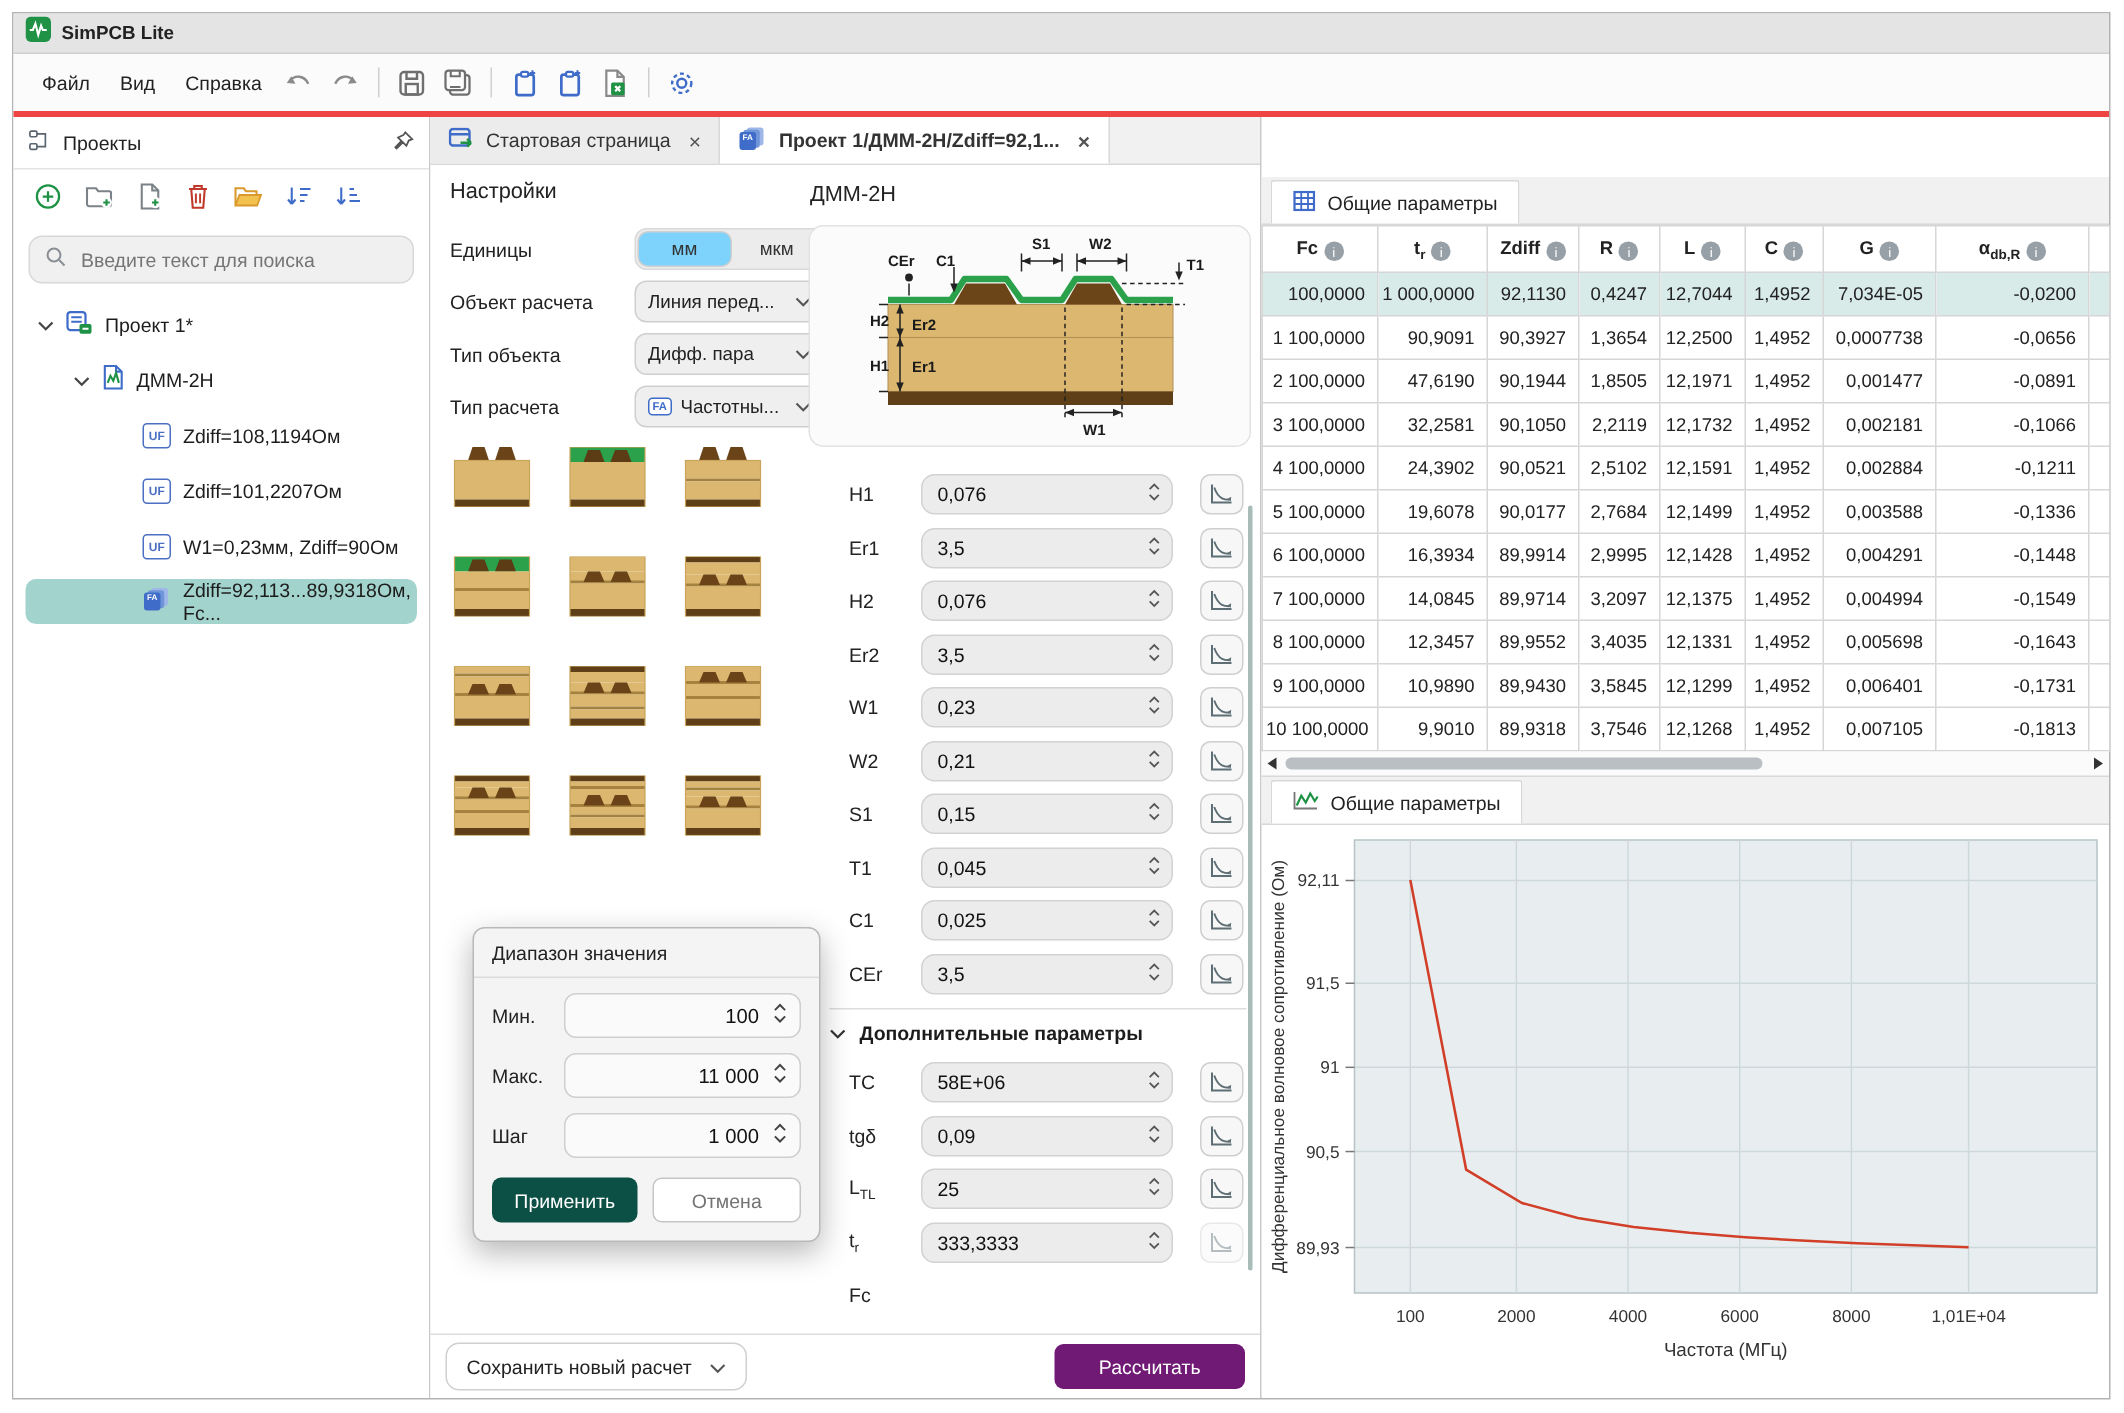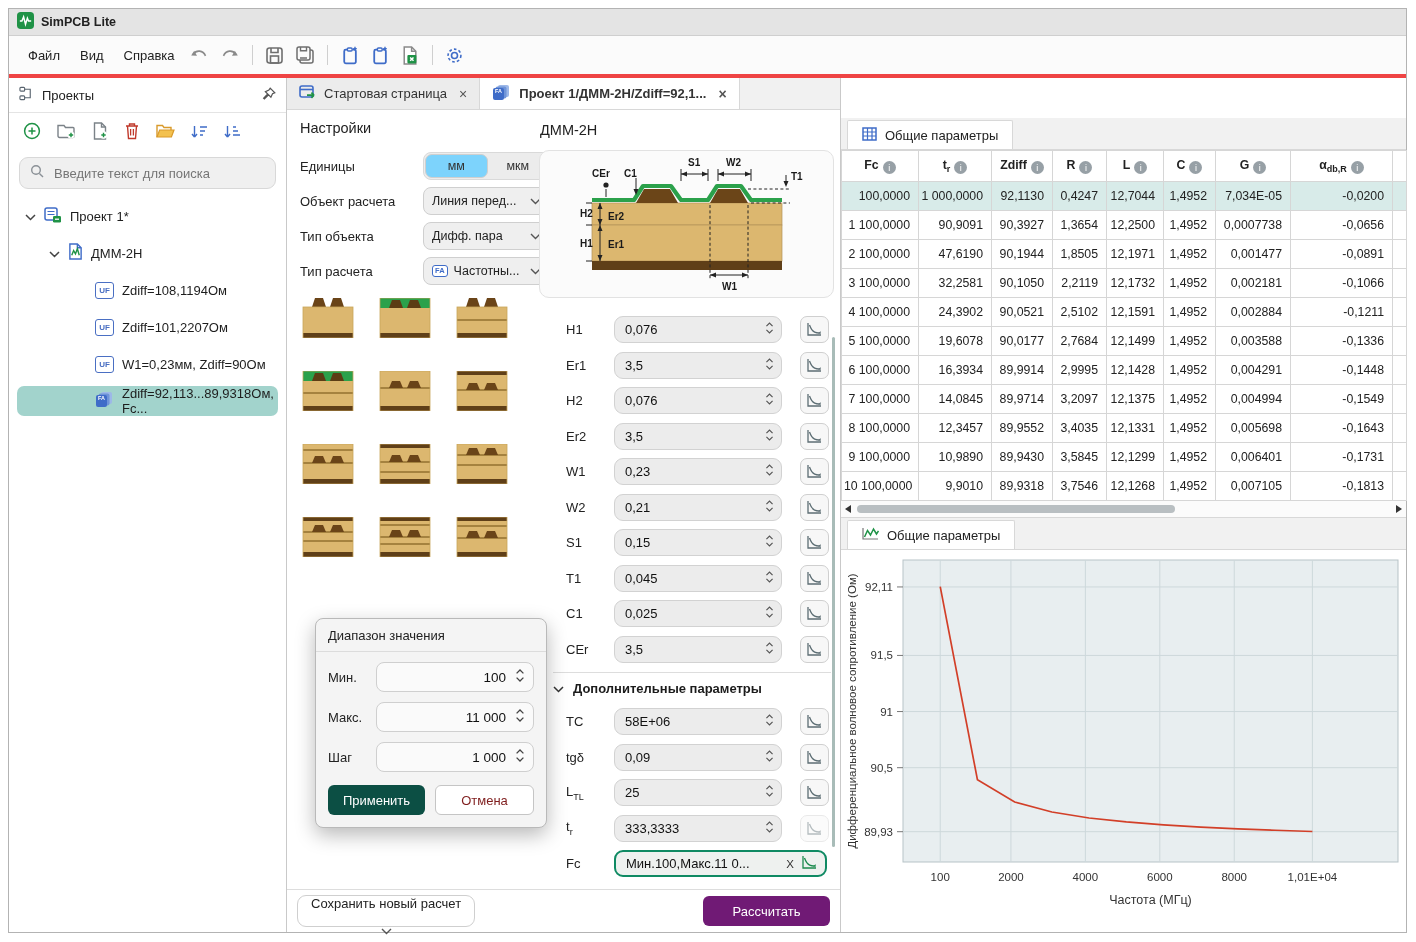--- a/index.html
+++ b/index.html
@@ -60,23 +60,23 @@
   .divider{position:absolute;left:266px;top:562px;width:278px;border-top:1px solid #dddddd;}
   .add-head{position:absolute;left:266px;top:571px;display:flex;gap:9px;align-items:center;font-size:13px;font-weight:700;color:#1c1c1c;}
   .vscroll{position:absolute;left:545px;top:227px;width:3px;height:510px;background:#a8bcb8;border-radius:2px;}
   .range-dialog{position:absolute;left:28px;top:508px;width:230px;background:#f4f4f4;border:1px solid #b9b9b9;border-radius:8px;box-shadow:0 7px 20px rgba(0,0,0,.28);z-index:5;}
   .rd-title{height:32px;display:flex;align-items:center;padding:0 12px;font-size:13px;color:#222;border-bottom:1px solid #dcdcdc;}
   .rd-row{display:flex;align-items:center;margin:10px 12px;gap:4px;}
   .rd-row .rd-lbl{width:44px;font-size:13px;color:#222;flex:none;}
   .rd-input{flex:1;height:28px;background:#fafafa;border:1px solid #cfcfcf;border-radius:8px;display:flex;align-items:center;justify-content:flex-end;padding:0 8px;gap:9px;font-size:13.5px;color:#111;}
   .rd-buttons{display:flex;gap:10px;margin:13px 12px 12px;}
   .btn-primary{flex:1;height:30px;background:#0c4f44;border-radius:6px;color:#fff;display:flex;align-items:center;justify-content:center;font-size:13px;}
-  .btn-secondary{flex:1;height:30px;background:#fff;border:1px solid #c5c5c5;border-radius:6px;color:#7f1d1d;display:flex;align-items:center;justify-content:center;font-size:13px;box-sizing:border-box;}
+  .btn-secondary{flex:1;height:30px;background:#fff;border:1px solid #c5c5c5;border-radius:6px;color:#737373;display:flex;align-items:center;justify-content:center;font-size:13px;box-sizing:border-box;}
   .center-bottom{height:42px;border-top:1px solid #dddddd;display:flex;align-items:center;justify-content:space-between;padding:0 10px;flex:none;}
-  .save-btn{height:30px;border:1px solid #cfcfcf;border-radius:9px;background:#fff;display:flex;align-items:center;gap:12px;padding:0 13px;font-size:13px;color:#222;flex-direction:column;}
+  .save-btn{height:30px;border:1px solid #cfcfcf;border-radius:9px;background:#fff;display:flex;align-items:center;gap:12px;padding:0 13px;font-size:13px;color:#222;}
   .calc-btn{width:127px;height:30px;background:#701a75;border-radius:6px;color:#fff;display:flex;align-items:center;justify-content:center;font-size:13px;}
   
   .rightpanel{width:565px;flex:none;border-left:1px solid #c9c9c9;display:flex;flex-direction:column;background:#fff;}
   .rp-spacer{height:40px;flex:none;}
   .rp-tabs{height:31px;background:#f1f1f1;border-bottom:1px solid #d8d8d8;display:flex;align-items:stretch;padding-left:6px;flex:none;}
   .rp-tab{background:#fff;border:1px solid #d8d8d8;border-bottom:none;display:flex;align-items:center;gap:8px;padding:0 14px;font-size:13px;color:#222;margin-top:2px;border-radius:2px 2px 0 0;}
   table.results{border-collapse:collapse;table-layout:fixed;width:565px;flex:none;}
   table.results th,table.results td{border:1px solid #d6d6d6;height:29px;font-size:12.3px;color:#222;padding:0 8px 0 2px;overflow:hidden;white-space:nowrap;box-sizing:border-box;}
   table.results th{height:31px;font-weight:600;text-align:center;padding:0 2px;}
   table.results td{text-align:right;}
@@ -760,29 +760,20 @@
                 <div class="chart-btn muted">
                   <svg width="17" height="15" viewBox="0 0 17 15">
                     <path d="M2 1v12h13" fill="none" stroke="#5d6e74" stroke-width="1.3"></path>
                     <path d="M3.5 3c1.5 4.2 3.2 6.2 5.2 7.2 1.4.7 2.8.9 4.6 1" fill="none" stroke="#5d6e74" stroke-width="1.3"></path>
                     <path d="M14.8 9.2l-.3 3-2.6-1.3z" fill="#5d6e74"></path>
                   </svg>
                 </div>
               </div>
               <div class="p-row">
                 <span class="p-label">Fc</span>
-                <div class="p-input range">
-                  <span class="v">Мин.100,Макс.11 0...</span>
-                  <span style="font-size:11.5px;color:#333;">X</span>
-                  <span><svg width="17" height="15" viewBox="0 0 17 15">
-                      <path d="M2 1v12h13" fill="none" stroke="#1c8a4e" stroke-width="1.3"></path>
-                      <path d="M3.5 3c1.5 4.2 3.2 6.2 5.2 7.2 1.4.7 2.8.9 4.6 1" fill="none" stroke="#1c8a4e" stroke-width="1.3"></path>
-                      <path d="M14.8 9.2l-.3 3-2.6-1.3z" fill="#1c8a4e"></path>
-                    </svg></span>
-                </div>
               </div>
             </div>
         <div class="vscroll"></div>
 
         <div class="range-dialog">
           <div class="rd-title">Диапазон значения</div>
           <div class="rd-row">
             <span class="rd-lbl">Мин.</span>
             <div class="rd-input">
               <span>100</span>

